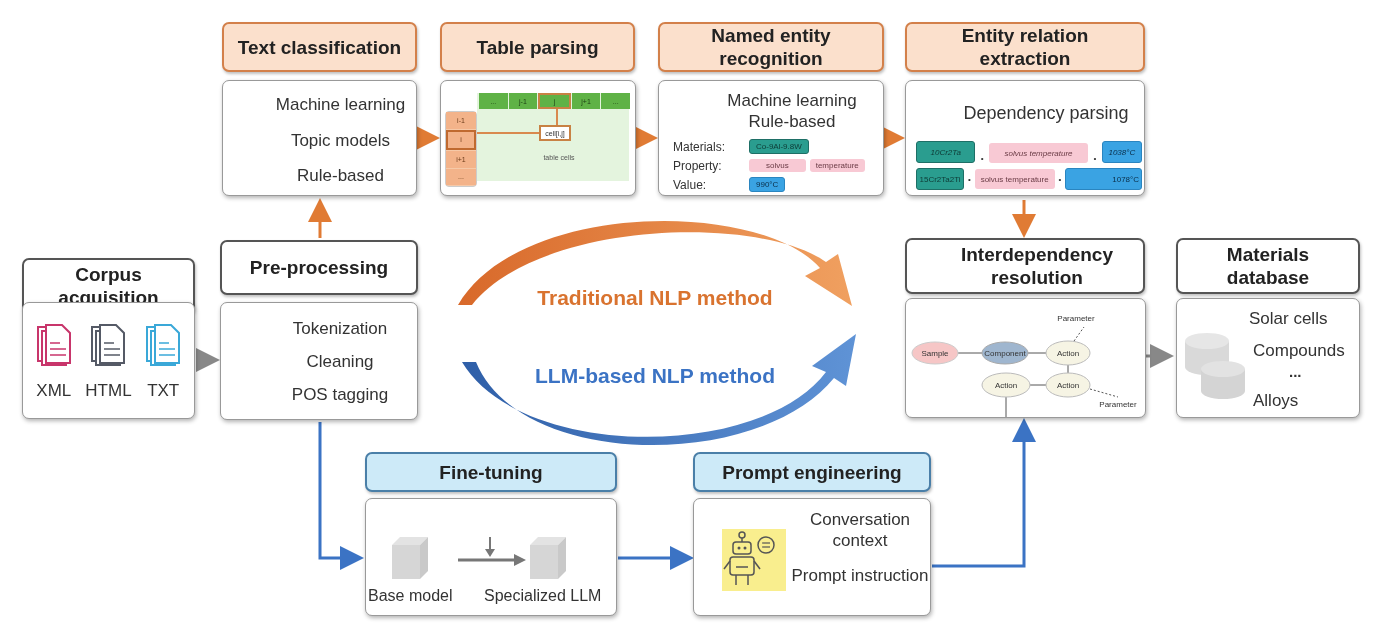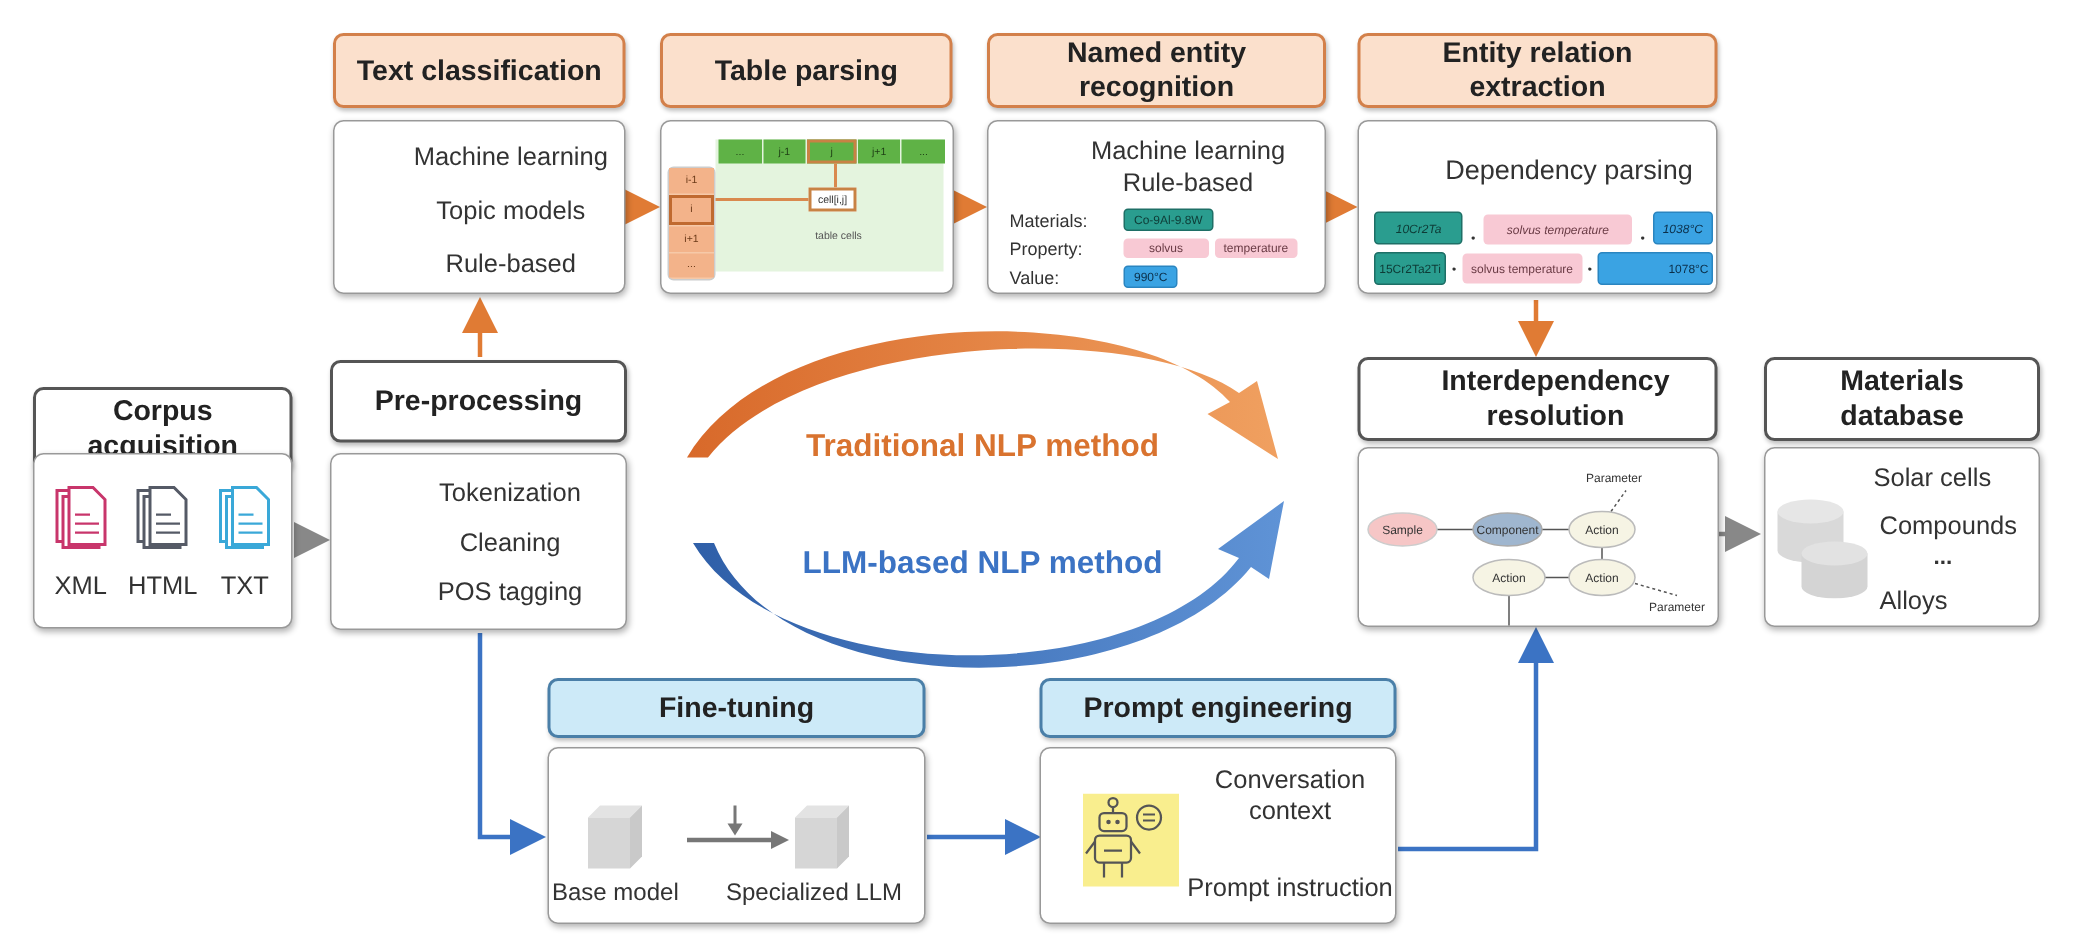--- a/index.html
+++ b/index.html
@@ -280,14 +280,14 @@
     <line x1="14" y1="38" x2="26" y2="38" stroke="#555" stroke-width="1.5"></line>
     <line x1="14" y1="46" x2="14" y2="56" stroke="#555" stroke-width="1.5"></line>
     <line x1="26" y1="46" x2="26" y2="56" stroke="#555" stroke-width="1.5"></line>
     <line x1="8" y1="32" x2="2" y2="40" stroke="#555" stroke-width="1.5"></line>
     <line x1="32" y1="32" x2="38" y2="40" stroke="#555" stroke-width="1.5"></line>
     <circle cx="44" cy="16" r="8" fill="none" stroke="#555" stroke-width="1.5"></circle>
     <line x1="40" y1="14" x2="48" y2="14" stroke="#555" stroke-width="1.2"></line>
     <line x1="40" y1="18" x2="48" y2="18" stroke="#555" stroke-width="1.2"></line>
   </svg>
   <div class="abs" style="left:96px;top:10px;width:140px;text-align:center;font-size:17px;line-height:21px;">Conversation context</div>
-  <div class="abs" style="left:96px;top:66px;width:140px;text-align:center;font-size:17px;line-height:21px;margin-top:16px;">Prompt instruction</div>
+  <div class="abs" style="left:96px;top:66px;width:140px;text-align:center;font-size:17px;line-height:21px;">Prompt instruction</div>
 </div>
 
 </body></html>

